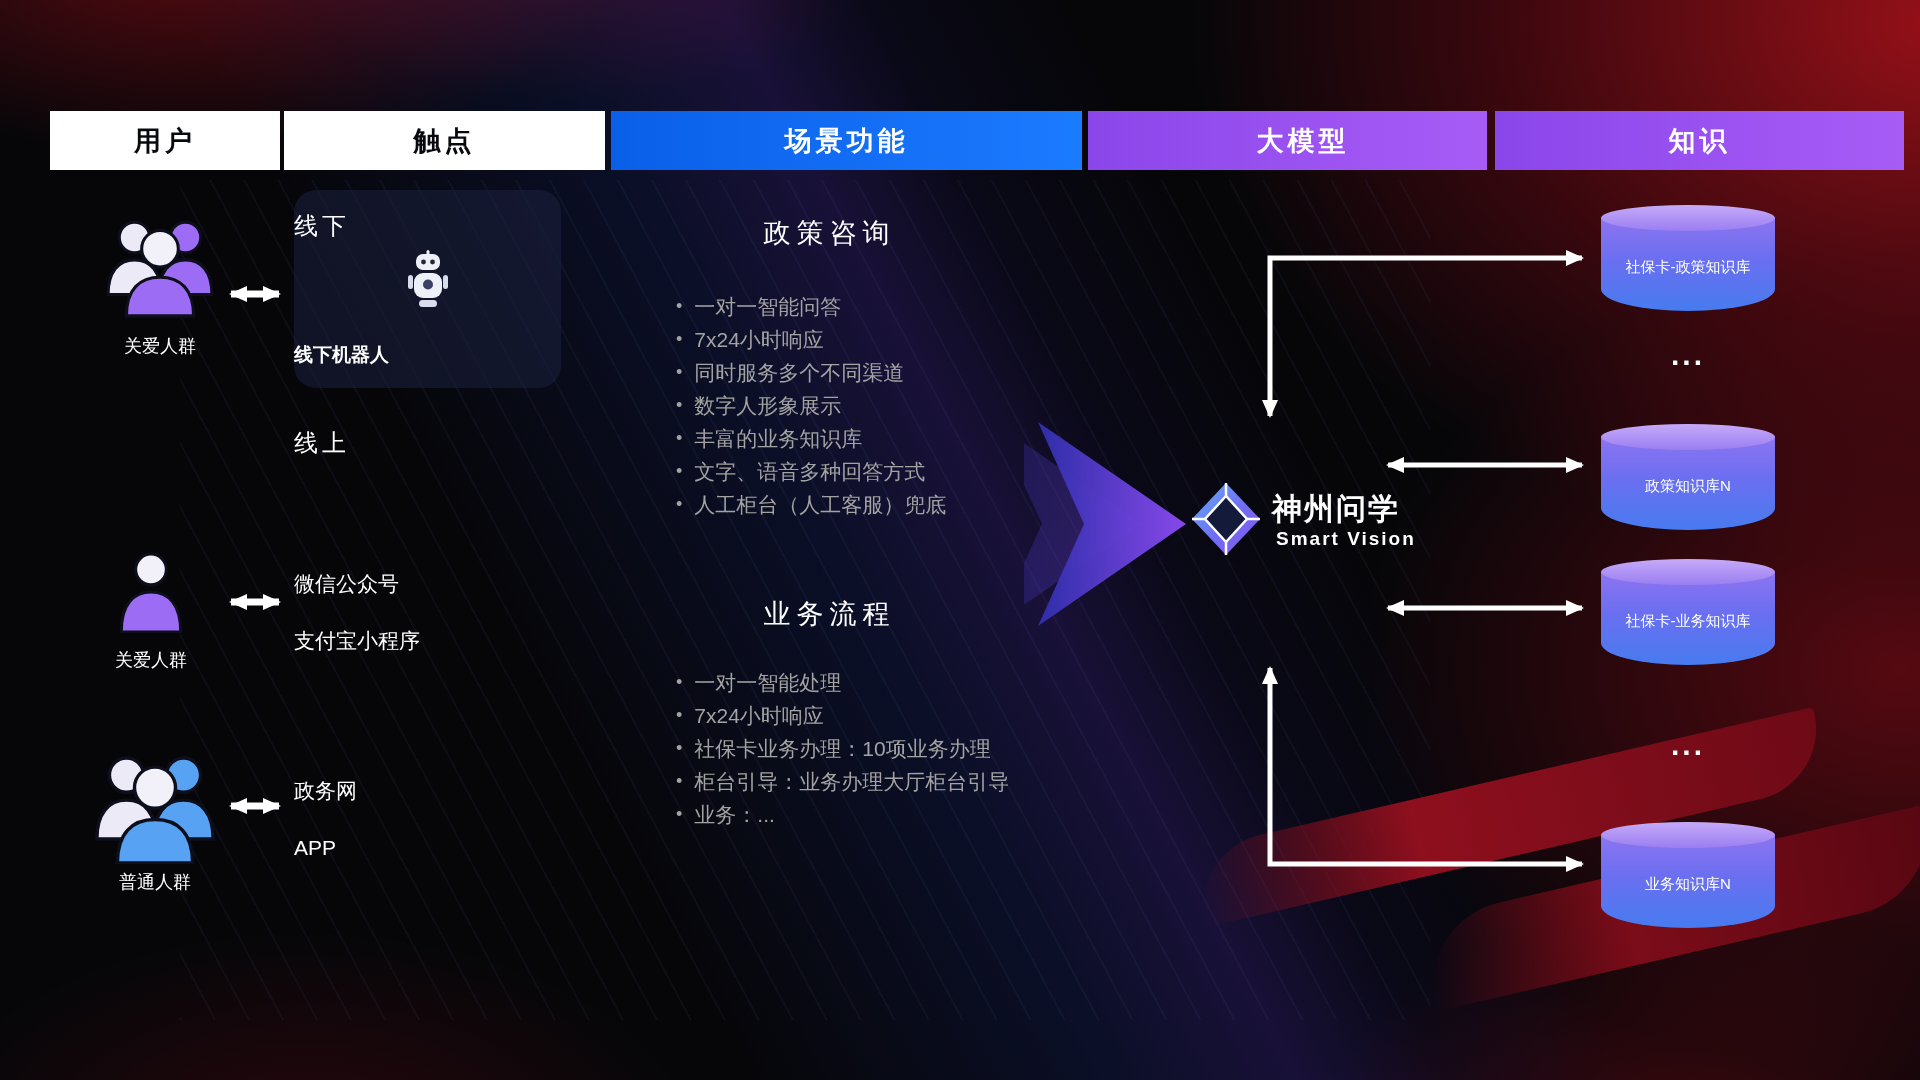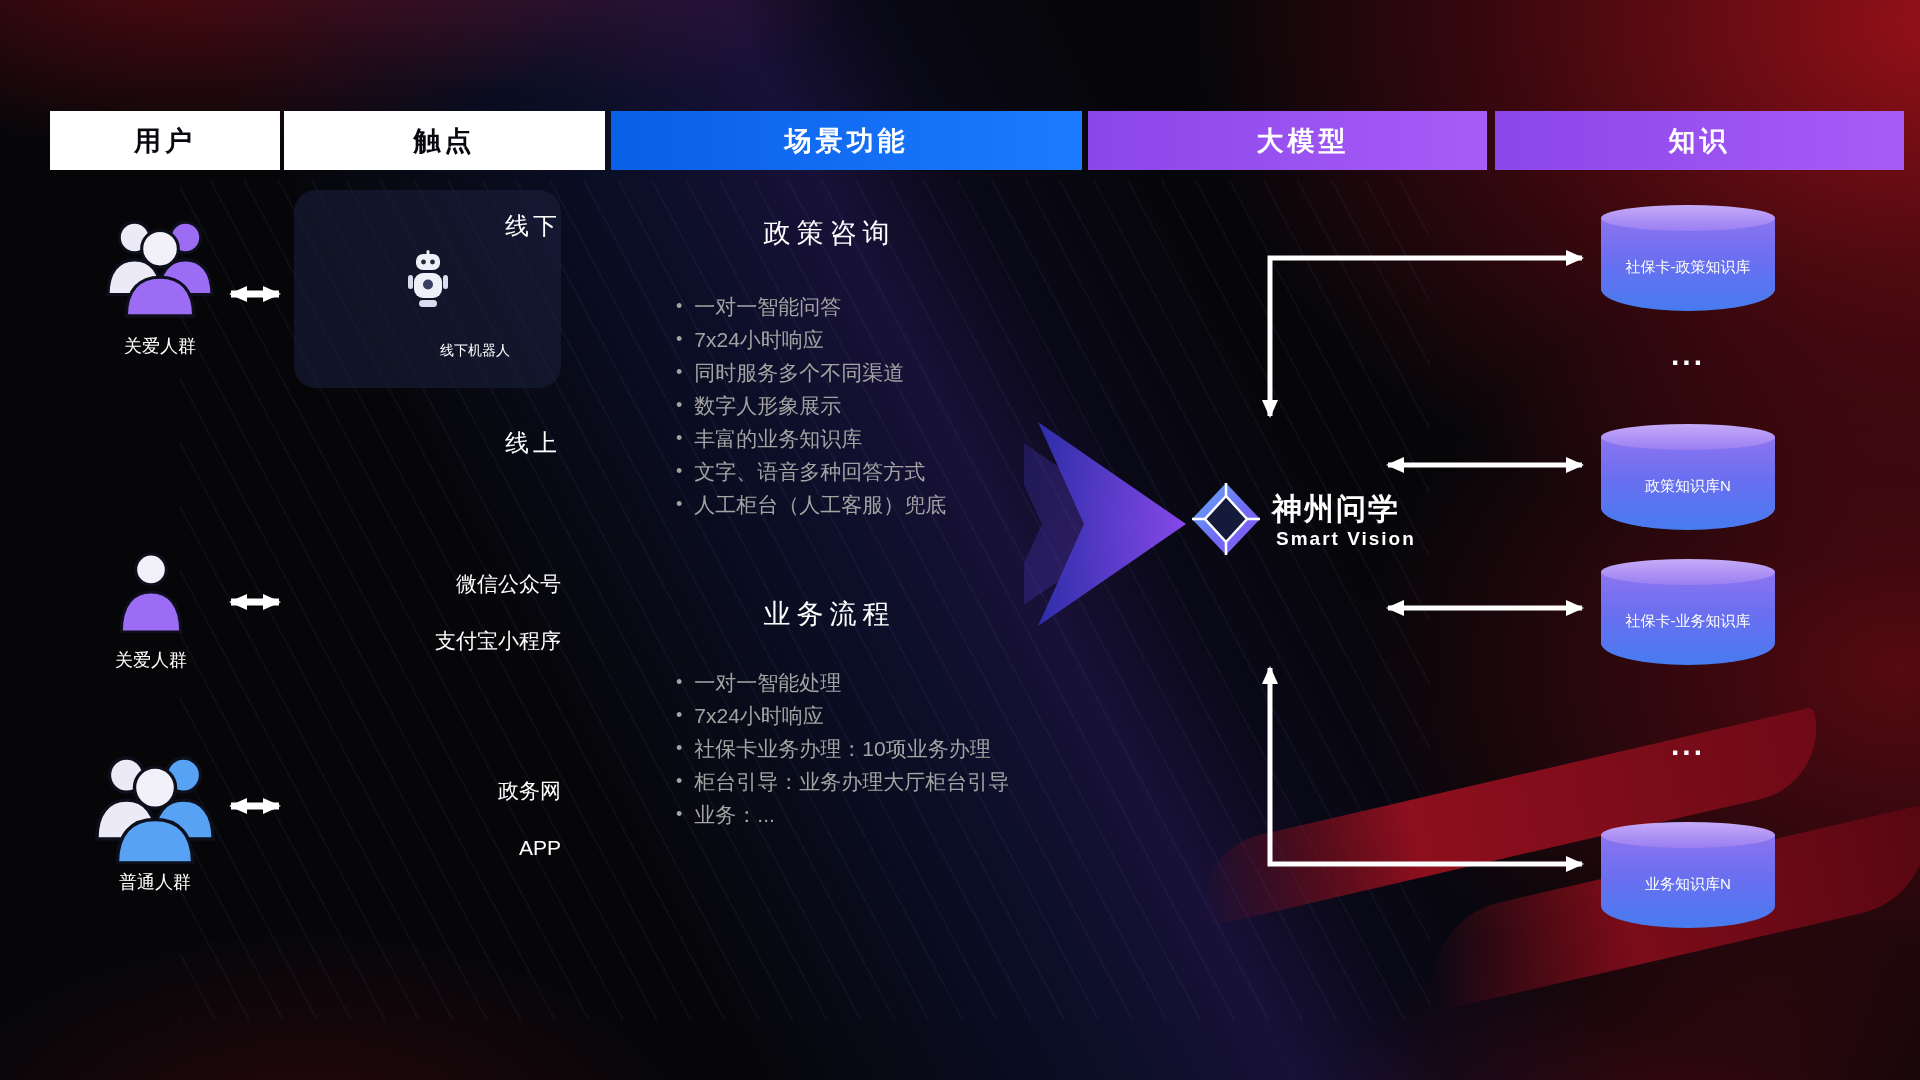--- a/index.html
+++ b/index.html
@@ -51,21 +51,21 @@
   .hdr-model      { left:1071px; width:399px; background:linear-gradient(90deg,#8b46ea,#a75cf6); color:#fff;padding-left:31px; }
   .hdr-knowledge  { left:1478px; width:409px; background:linear-gradient(90deg,#8b46ea,#a75cf6); color:#fff; }
   
   .icon-box { position:absolute; }
   .u-label { position:absolute; width:170px; text-align:center; font-size:18px; color:#fff; }
   
   .offline-card {
     position:absolute; left:294px; top:190px; width:267px; height:198px;
     background:rgba(28,32,62,.55); border-radius:22px;
   }
-  .tp-text { position:absolute; left:294px; width:267px; text-align:right; color:#fff; }
+  .tp-text { position:absolute; left:294px; width:267px; text-align:left; color:#fff; }
   
   .sec-title { position:absolute; left:594px; width:471px; text-align:center; font-size:27px; letter-spacing:6px; color:#fff; }
   .blist { position:absolute; left:676px; list-style:none; font-size:21px; color:#a3a3a3; }
   .blist li { height:33px; line-height:33px; white-space:nowrap; }
   .blist li::before { content:"•"; margin-right:12px; font-size:18px; position:relative; top:-2px; }
   
   .brand-name { position:absolute; left:1272px; top:489px; font-size:30px; font-weight:bold; letter-spacing:2px; }
   .brand-sub  { position:absolute; left:1276px; top:528px; font-size:19px; font-weight:600; letter-spacing:2px; }
   
   .cyl { position:absolute; width:174px; height:106px; }
@@ -159,21 +159,21 @@
         <rect x="10" y="4" width="24" height="16" rx="7" fill="#eef0f8"></rect>
         <circle cx="17.5" cy="12" r="2.4" fill="#23263d"></circle>
         <circle cx="26.5" cy="12" r="2.4" fill="#23263d"></circle>
         <rect x="8" y="23" width="28" height="25" rx="9" fill="#eef0f8"></rect>
         <circle cx="22" cy="34.5" r="5" fill="#3a3f63"></circle>
         <rect x="2" y="25" width="5" height="14" rx="2.5" fill="#d8dcec"></rect>
         <rect x="37" y="25" width="5" height="14" rx="2.5" fill="#d8dcec"></rect>
         <rect x="13" y="50" width="18" height="7" rx="3.5" fill="#d8dcec"></rect>
       </svg>
     </div>
-    <div class="tp-text" style="left:0; top:152px; width:216px; font-size:14px;">线下机器人</div>
+    <div class="tp-text" style="left:0; top:152px; width:216px; font-size:19px;font-weight:bold;">线下机器人</div>
   </div>
 
   <div class="tp-text" style="top:427px; font-size:24px; letter-spacing:4px;">线上</div>
   <div class="tp-text" style="top:570px; font-size:21px;">微信公众号</div>
   <div class="tp-text" style="top:627px; font-size:21px;">支付宝小程序</div>
   <div class="tp-text" style="top:777px; font-size:21px;">政务网</div>
   <div class="tp-text" style="top:836px; font-size:21px;">APP</div>
 
   <div class="sec-title" style="top:215px;">政策咨询</div>
   <ul class="blist" style="top:290px;">

